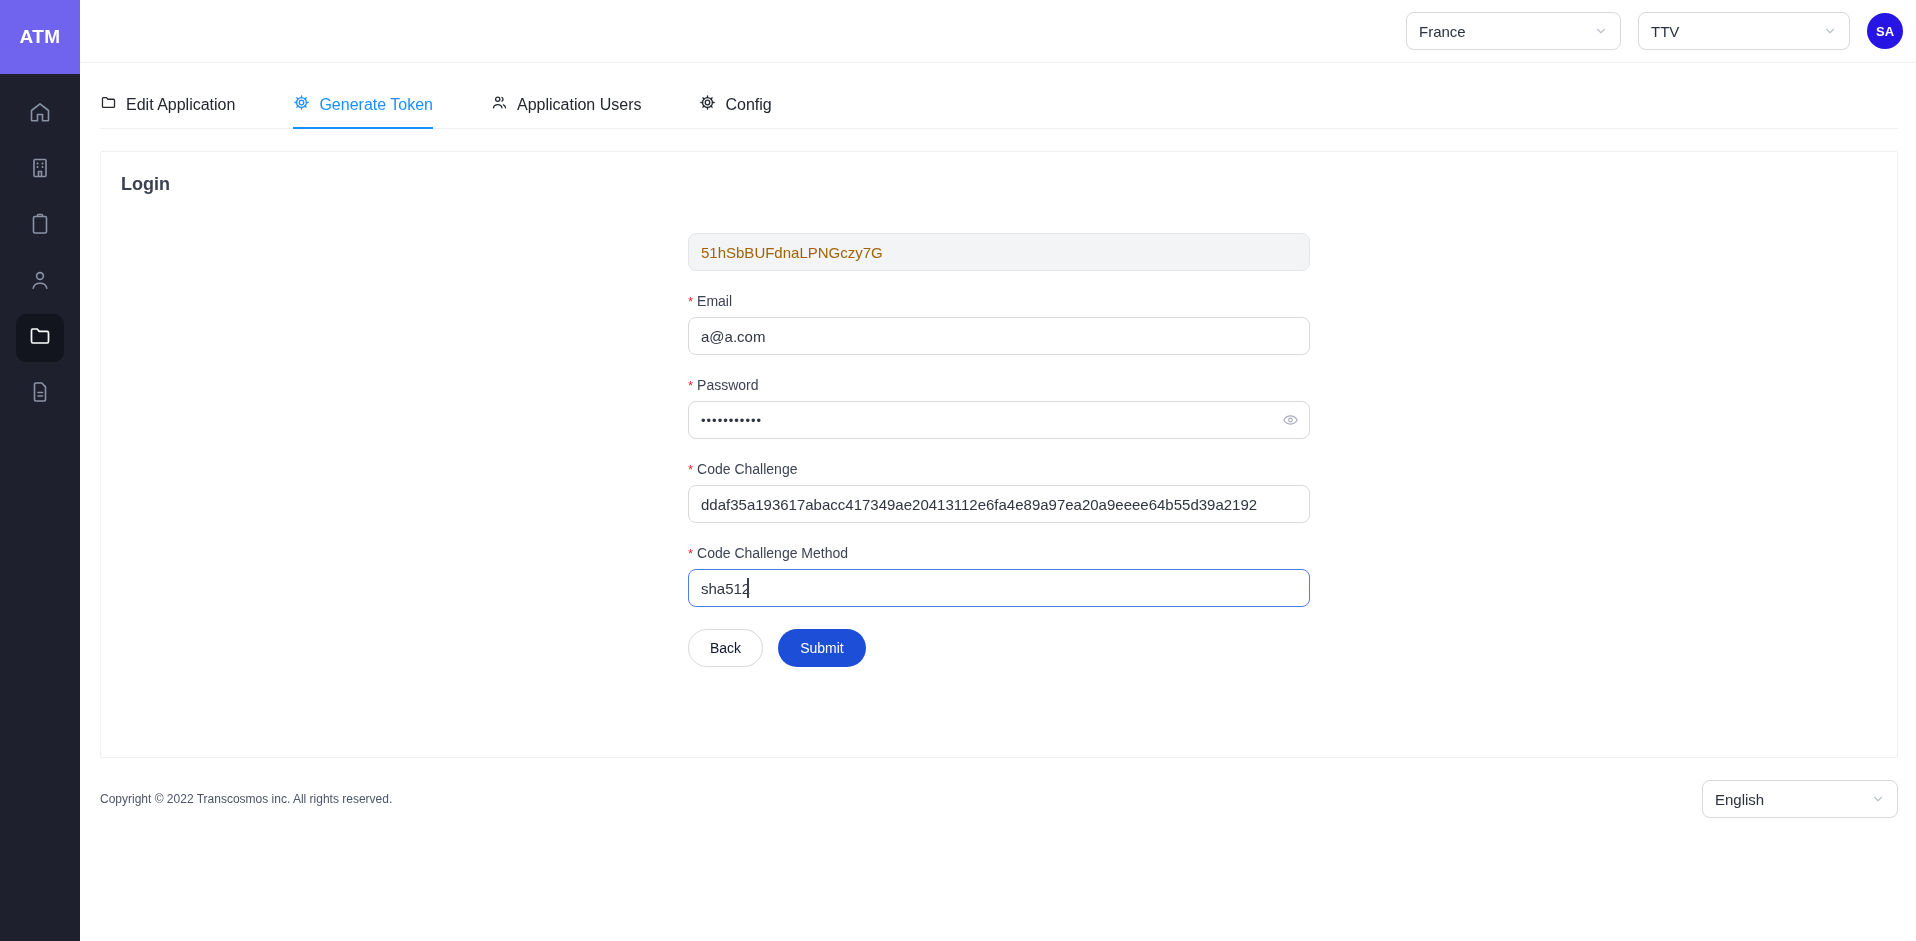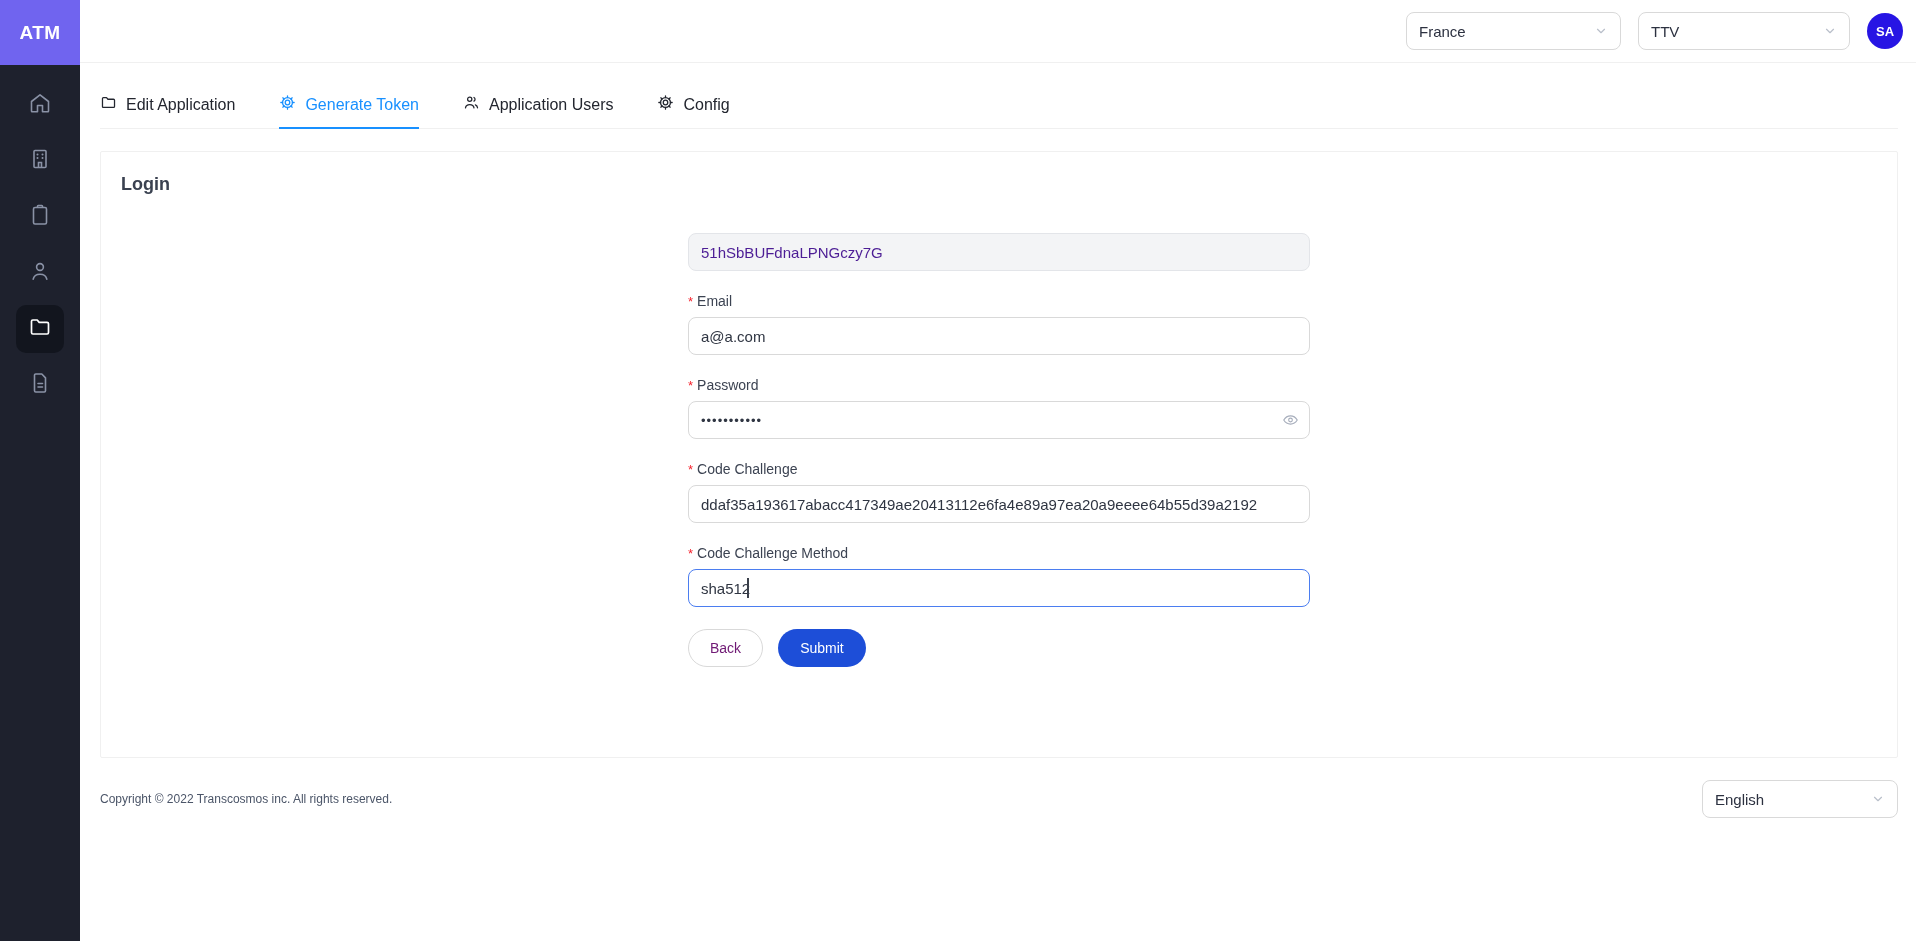--- a/index.html
+++ b/index.html
@@ -1,21 +1,21 @@
 <!DOCTYPE html>
 <html><head>
 <meta charset="utf-8">
 <style>
   * { margin:0; padding:0; box-sizing:border-box; }
   html,body { width:1916px; height:941px; background:#fff; font-family:"Liberation Sans",sans-serif; overflow:hidden; }
   .app { display:flex; width:100%; height:100%; }
 
   
   .sidebar { width:80px; background:#1e212d; display:flex; flex-direction:column; flex-shrink:0; }
-  .logo { height:65px; background:#7064ef; color:#fff; display:flex; align-items:center; justify-content:center;
+  .logo { height:74px; background:#7064ef; color:#fff; display:flex; align-items:center; justify-content:center;
           font-size:19px; font-weight:bold; letter-spacing:.5px; }
   .nav { padding-top:16px; display:flex; flex-direction:column; align-items:center; gap:8px; }
   .nav-item { width:48px; height:48px; border-radius:10px; display:flex; align-items:center; justify-content:center;
               color:#8a92a6; cursor:pointer; }
   .nav-item.active { background:#12151e; color:#ffffff; }
   .nav-item svg { width:24px; height:24px; }
 
   
   .main { flex:1; display:flex; flex-direction:column; min-width:0; }
   .header { height:63px; background:#fff; border-bottom:1px solid #f0f0f0; display:flex; align-items:center;
@@ -24,46 +24,46 @@
             align-items:center; justify-content:space-between; padding:0 12px; font-size:15px; color:#2c3140; cursor:pointer; }
   .select .chev { color:#b9bfca; display:flex; }
   .select-app { width:212px; }
   .select-country { width:215px; }
   .avatar { width:36px; height:36px; border-radius:50%; background:#2715e4; color:#fff; font-size:13px; font-weight:bold;
             display:flex; align-items:center; justify-content:center; cursor:pointer; }
 
   .content { flex:1; padding:0 18px 0 20px; display:flex; flex-direction:column; }
 
   
-  .tabs { margin-top:22px; display:flex; gap:44px; border-bottom:1px solid #f0f0f0;align-items:center; }
+  .tabs { margin-top:22px; display:flex; gap:58px; border-bottom:1px solid #f0f0f0;align-items:center; }
   .tab { display:flex; align-items:center; gap:9px; padding:9px 0 13px; font-size:16px; color:#23262f;
          cursor:pointer; position:relative; }
   .tab svg { width:17px; height:17px; }
   .tab.active { color:#1890ff; }
   .tab.active::after { content:""; position:absolute; left:0; right:0; bottom:-1px; height:2px; background:#1890ff; }
 
   
   .card { margin-top:22px; border:1px solid #f0f0f0; border-radius:2px; background:#fff; height:607px; padding:22px 20px; }
   .card-title { font-size:18px; color:#3a4150; }
   .form { width:622px; margin:38px auto 0; }
   .field { margin-bottom:22px; }
   .field-label { display:flex; align-items:center; margin-bottom:8px; font-size:14px; color:#3c4352; }
   .req { color:#f5222d; margin-right:4px; font-size:13px; }
   .input { width:100%; height:38px; border:1px solid #d9d9d9; border-radius:8px; padding:0 12px; font-size:15px;
            color:#2f3542; background:#fff; outline:none; font-family:"Liberation Sans",sans-serif; }
-  .input.disabled { background:#f3f4f6; color:#4c1d95; border-color:#e3e5e9; }
+  .input.disabled { background:#f3f4f6; color:#a16207; border-color:#e3e5e9; }
   .input.pwd { font-size:13px; letter-spacing:1px; }
   .input-wrap { position:relative; }
   .eye { position:absolute; right:11px; top:50%; transform:translateY(-50%); color:#a6adbb; display:flex; cursor:pointer; }
   .field.focused .input { border:1.5px solid #4b7df0; }
   .caret { position:absolute; left:59px; top:9px; width:1.5px; height:20px; background:#3a3f4a; }
 
   .actions { display:flex; align-items:center; gap:15px; margin-top:20px; }
   .btn { height:38px; border-radius:19px; font-size:14px; cursor:pointer; font-family:"Liberation Sans",sans-serif; }
-  .btn-back { background:#fff; border:1px solid #d9d9d9; color:#701a75; padding:4px 21px; }
+  .btn-back { background:#fff; border:1px solid #d9d9d9; color:#0f172a; padding:4px 21px; }
   .btn-submit { background:#1d4ed8; border:none; color:#fff; padding:0 22px; }
 
   
   .footer { margin-top:22px; display:flex; align-items:center; justify-content:space-between; }
   .copyright { font-size:12px; color:#4b5568; }
   .select-lang { width:196px; }
 </style>
 </head>
 <body>
 

